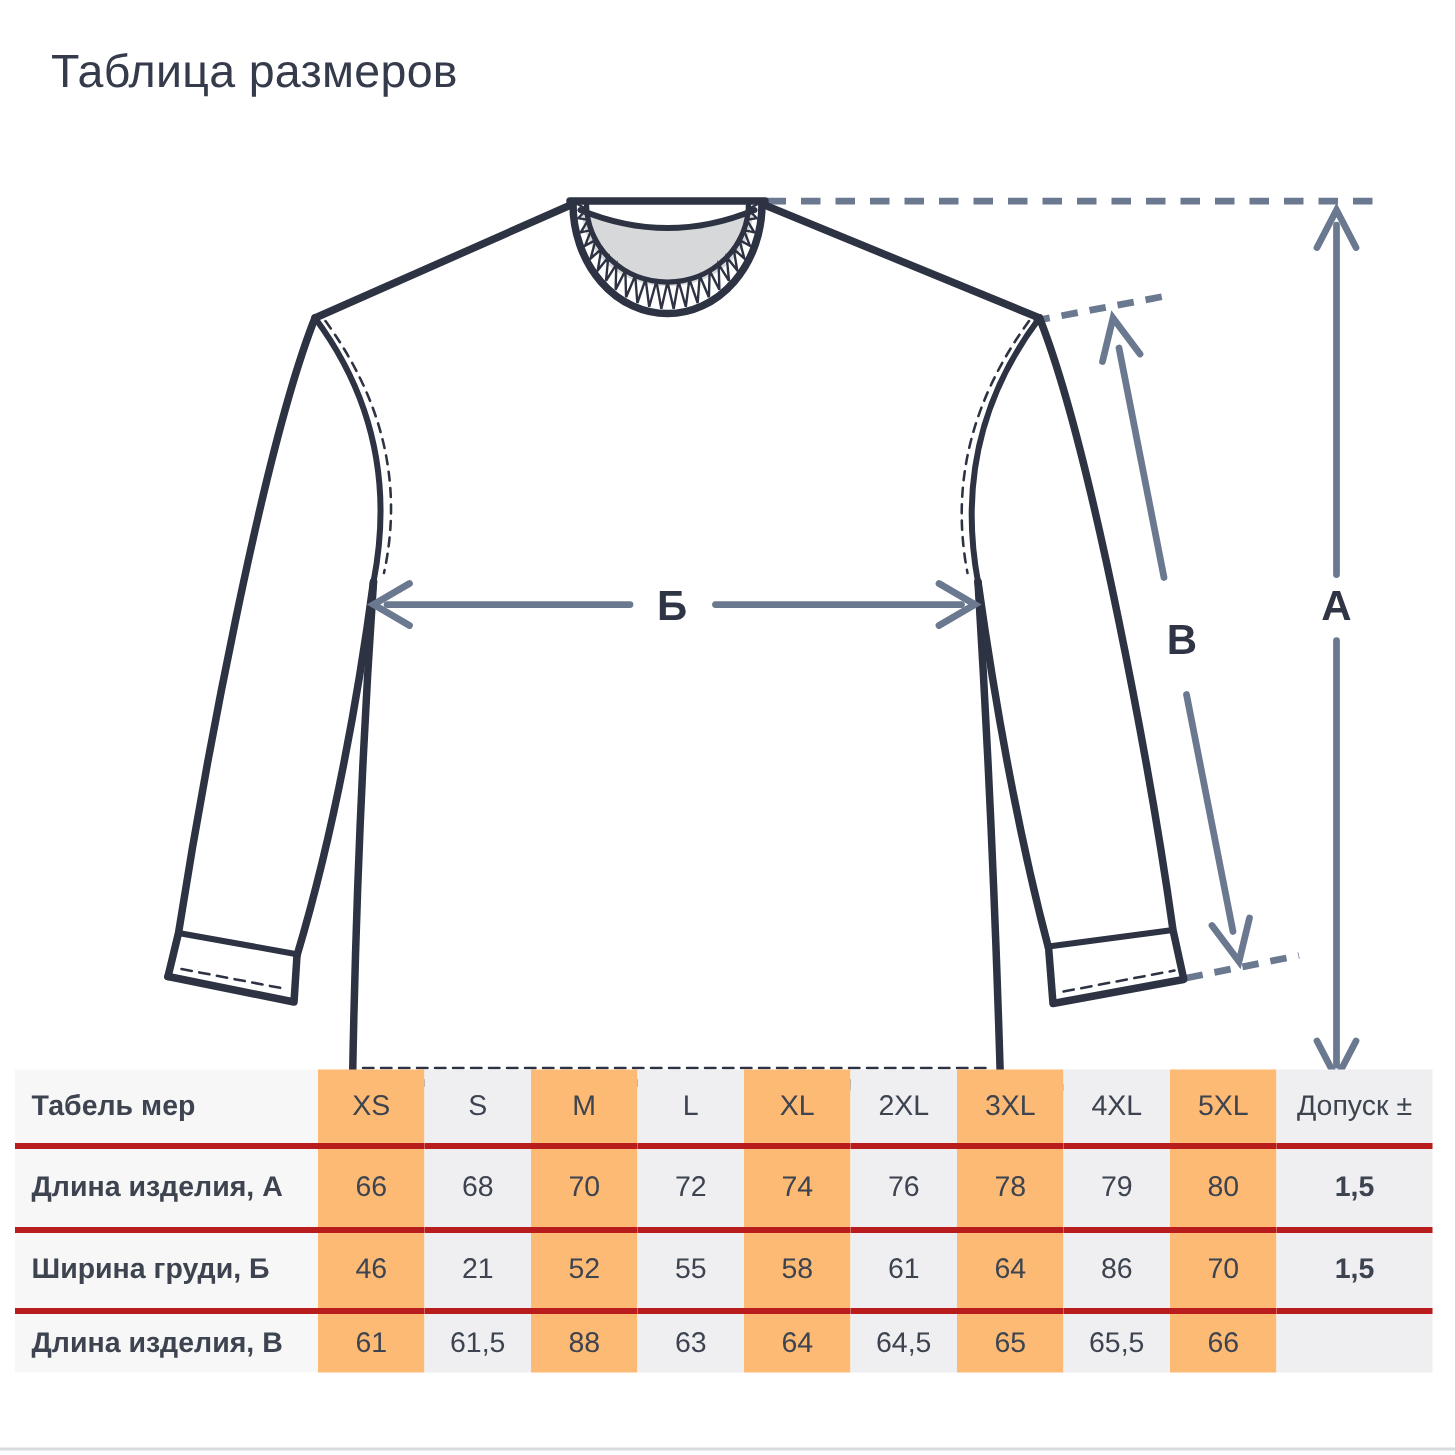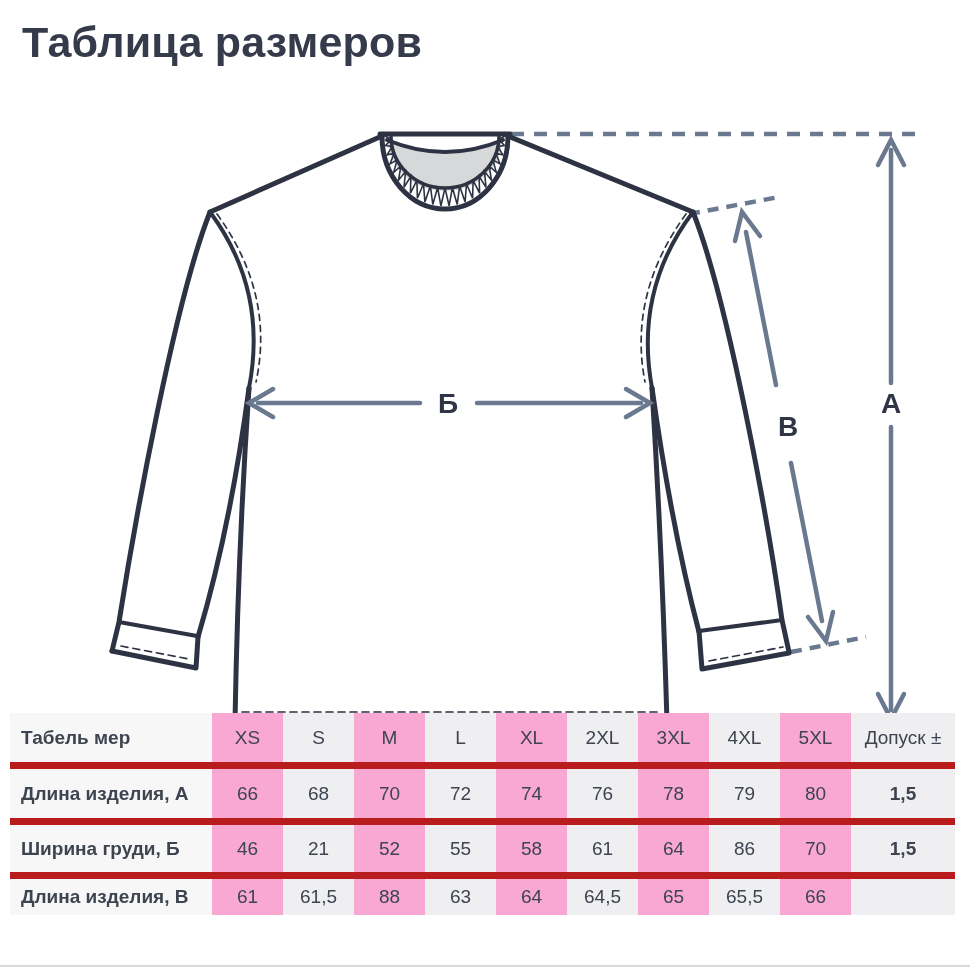--- a/index.html
+++ b/index.html
@@ -1,41 +1,41 @@
 <!DOCTYPE html>
 <html><head>
 <meta charset="utf-8">
 <style>
   html,body{margin:0;padding:0;}
   body{
     width:970px;height:970px;position:relative;background:#ffffff;
     font-family:"Liberation Sans", sans-serif;overflow:hidden;
   }
   .page-title{
-    position:absolute;top:18px;left:22px;margin:0;
-    font-size:43px;font-weight:700;letter-spacing:.2px;color:#353b4b;
+    position:absolute;top:18px;left:22px;margin:12px;
+    font-size:31px;font-weight:400;letter-spacing:.2px;color:#353b4b;
   }
   .diagram{position:absolute;top:100px;left:0;}
 
   
   .size-table{
     position:absolute;top:713px;left:10px;width:945px;
     display:grid;
     grid-template-columns:202px repeat(9,71px) 104px;
     grid-template-rows:49px 56px 54px 43px;
     font-size:19px;color:#3d4450;
   }
   .cell{
     display:flex;align-items:center;justify-content:center;
-    background:#f9a8d4;white-space:nowrap;
+    background:#fdba74;white-space:nowrap;
   }
   .cell.left{justify-content:flex-start;padding-left:11px;}
   .cell.stripe{background:#efeff1;}
   .cell.labelcol{background:#f7f7f8;}
-  .cell.bt{border-top:7px solid #b91c1c;}
+  .cell.bt{border-top:4px solid #b91c1c;}
   .cell.bold{font-weight:bold;}
   .bottom-divider{
     position:absolute;left:0;top:965px;width:970px;height:2px;background:#d9dade;
   }
 </style>
 </head>
 <body>
 
 <h1 class="page-title">Таблица размеров</h1>
 

